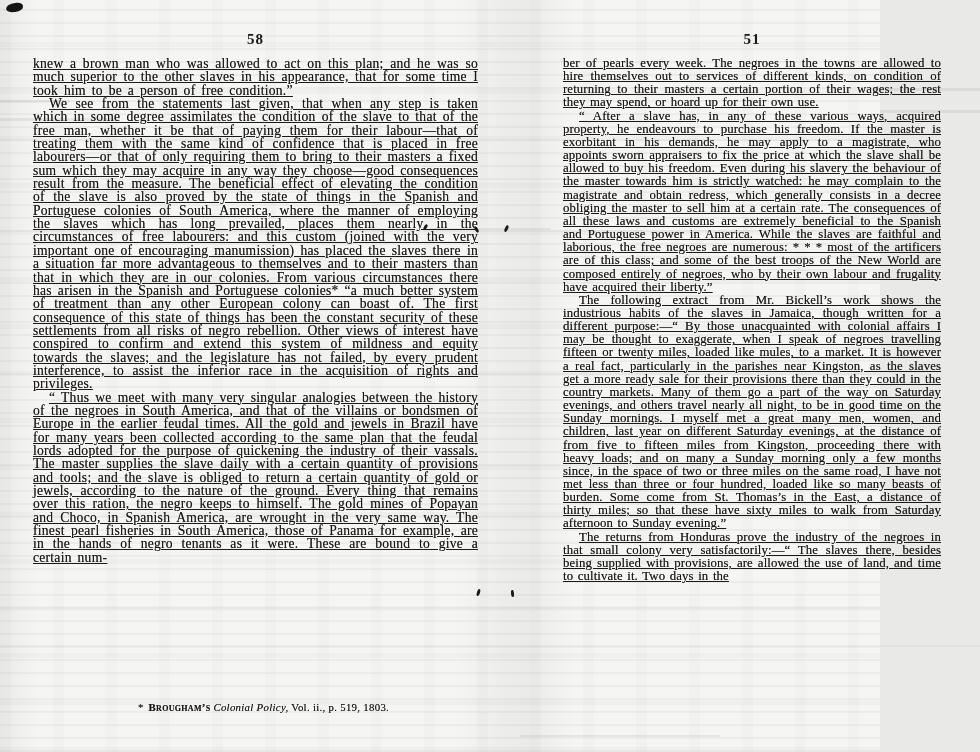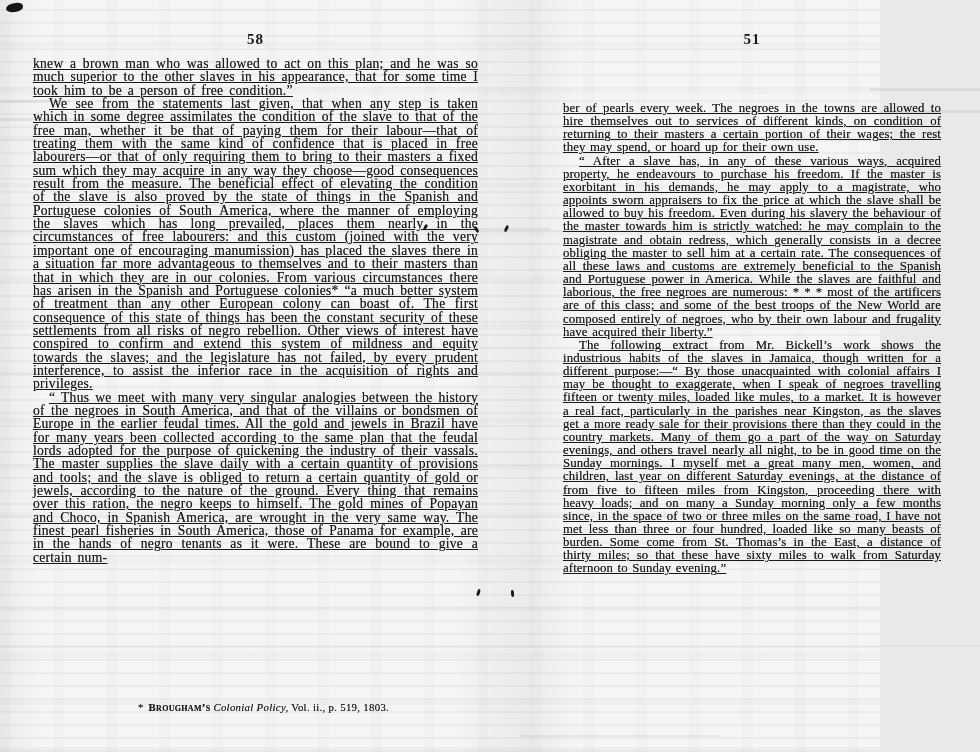--- a/index.html
+++ b/index.html
@@ -45,21 +45,20 @@
     font-size: 13.6px;
     line-height: 13.35px;
     word-spacing: 2.2px;
     letter-spacing: 0.25px;
   }
   .page-right .text-block {
     font-size: 12.8px;
     line-height: 13.15px;
     word-spacing: 1.3px;
     letter-spacing: 0.1px;
-    margin-top: 45px;
   }
   .text-block p { margin: 0; }
   .text-block p.ind { text-indent: 16px; }
   .footnote {
     position: absolute;
     top: 701px; left: 16px; right: 0;
     text-align: center;
     font-size: 10.8px;
     letter-spacing: 0.3px;
     white-space: nowrap;
@@ -128,20 +127,21 @@
       <span>Vol. ii., p. 519, 1803.</span>
     </div>
   </div>
 
   <div class="page page-right">
     <div class="page-number">51</div>
     <div class="text-block">
       <p class="cont">ber of pearls every week. The negroes in the towns are allowed to hire themselves out to services of different kinds, on condition of returning to their masters a certain portion of their wages; the rest they may spend, or hoard up for their own use.</p>
       <p class="ind">“ After a slave has, in any of these various ways, acquired property, he endeavours to purchase his freedom. If the master is exorbitant in his demands, he may apply to a magistrate, who appoints sworn appraisers to fix the price at which the slave shall be allowed to buy his freedom. Even during his slavery the behaviour of the master towards him is strictly watched: he may complain to the magistrate and obtain redress, which generally consists in a decree obliging the master to sell him at a certain rate. The consequences of all these laws and customs are extremely beneficial to the Spanish and Portuguese power in America. While the slaves are faithful and laborious, the free negroes are numerous: * * * most of the artificers are of this class; and some of the best troops of the New World are composed entirely of negroes, who by their own labour and frugality have acquired their liberty.”</p>
       <p class="ind">The following extract from Mr. Bickell’s work shows the industrious habits of the slaves in Jamaica, though written for a different purpose:—“ By those unacquainted with colonial affairs I may be thought to exaggerate, when I speak of negroes travelling fifteen or twenty miles, loaded like mules, to a market. It is however a real fact, particularly in the parishes near Kingston, as the slaves get a more ready sale for their provisions there than they could in the country markets. Many of them go a part of the way on Saturday evenings, and others travel nearly all night, to be in good time on the Sunday mornings. I myself met a great many men, women, and children, last year on different Saturday evenings, at the distance of from five to fifteen miles from Kingston, proceeding there with heavy loads; and on many a Sunday morning only a few months since, in the space of two or three miles on the same road, I have not met less than three or four hundred, loaded like so many beasts of burden. Some come from St. Thomas’s in the East, a distance of thirty miles; so that these have sixty miles to walk from Saturday afternoon to Sunday evening.”</p>
+      <p class="ind">The returns from Honduras prove the industry of the negroes in that small colony very satisfactorily:—“ The slaves there, besides being supplied with provisions, are allowed the use of land, and time to cultivate it. Two days in the</p>
     </div>
   </div>
 
   <div class="speck s1"></div>
   <div class="speck s2"></div>
   <div class="speck s3"></div>
   <div class="speck s4"></div>
   <div class="speck s5"></div>
 
 </div>

